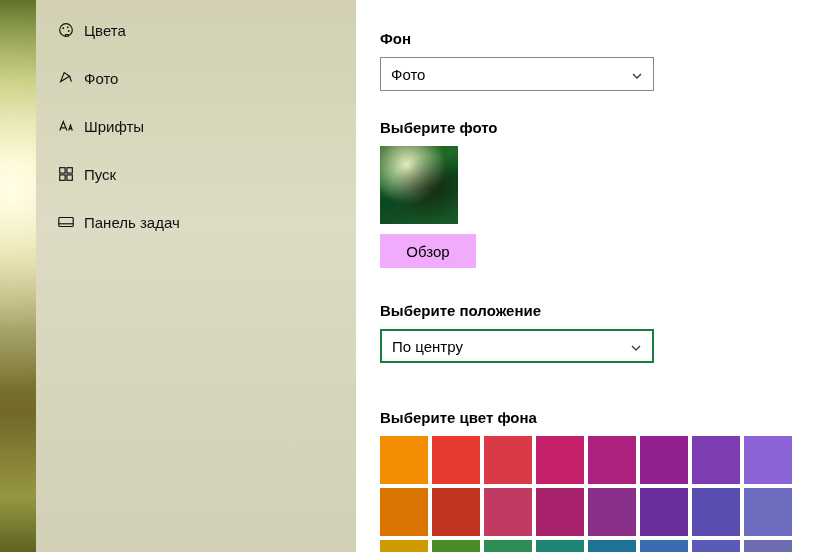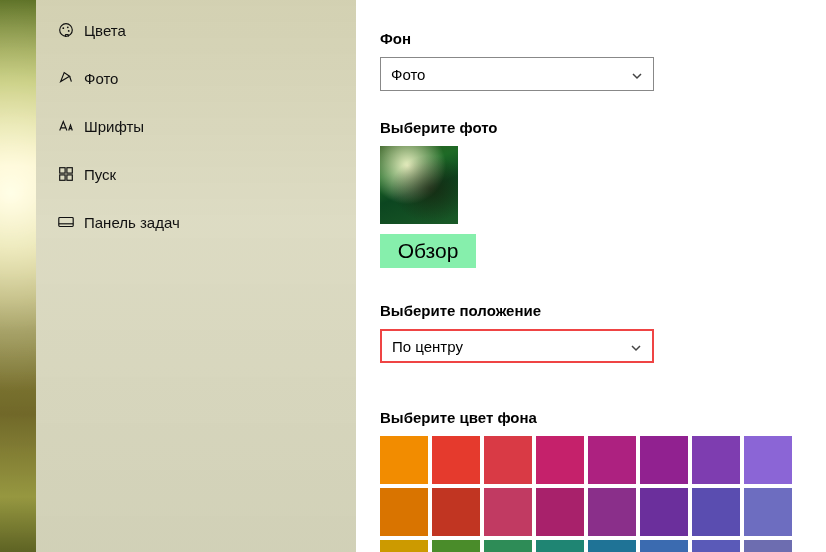--- a/index.html
+++ b/index.html
@@ -68,21 +68,21 @@
   }
   .section-label {
     font-size: 15px;
     color: #000;
     margin-bottom: 10px;
     font-weight: bold;
   }
   .dropdown {
     width: 274px;
     height: 34px;
-    border: 2px solid #ef4444;
+    border: 2px solid #15803d;
     padding: 0 10px;
     display:flex;
     align-items:center;
     justify-content:space-between;
     font-size: 15px;
     color:#000;
     cursor:pointer;
     background:#fff;
   }
   .dropdown.thin { border-width:1px; border-color:#888; }
@@ -98,23 +98,23 @@
     position:relative;
     overflow:hidden;
   }
   .thumb::after{
     content:"";position:absolute;inset:0;
     background: radial-gradient(ellipse at 65% 55%, rgba(30,15,5,.5), rgba(0,0,0,0) 55%);
   }
   .browse-btn {
     margin-top: 10px;
     width: 96px; height: 34px;
-    background:#86efac;
+    background:#f0abfc;
     border:none;
-    font-size:21px;
+    font-size:15px;
     color:#000;
     cursor:pointer;
   }
   .gap-lg { height: 34px; }
   .gap-md { height: 28px; }
 
   .swatch-grid {
     display:grid;
     grid-template-columns: repeat(8, 48px);
     grid-auto-rows: 48px;

